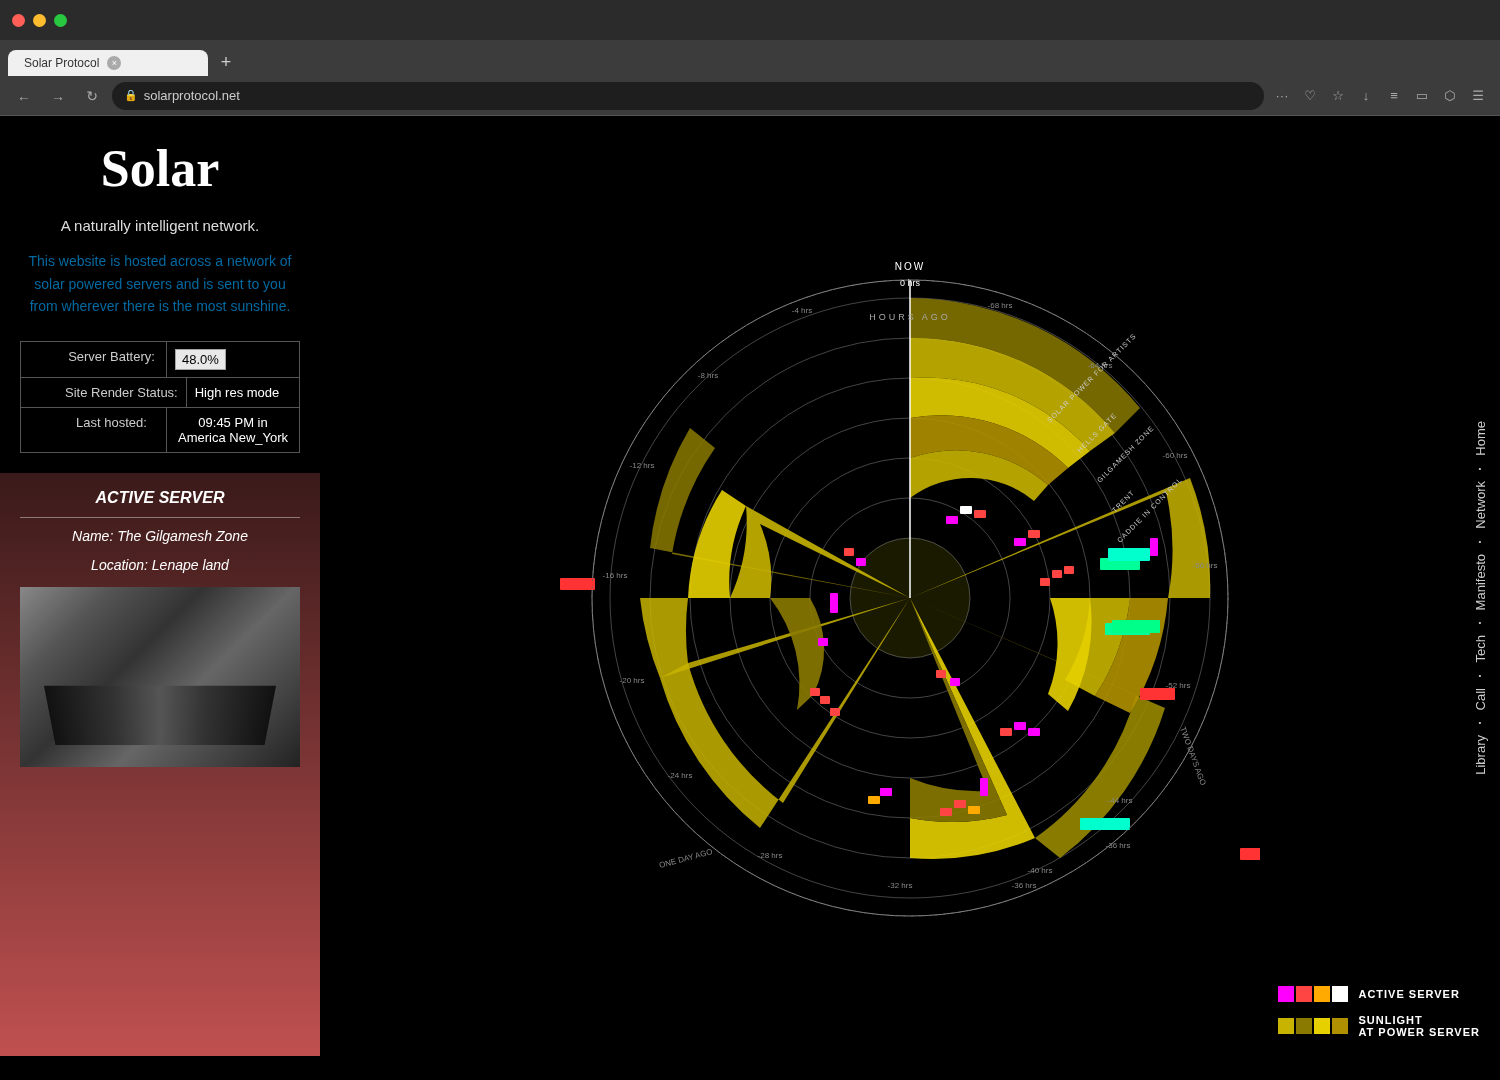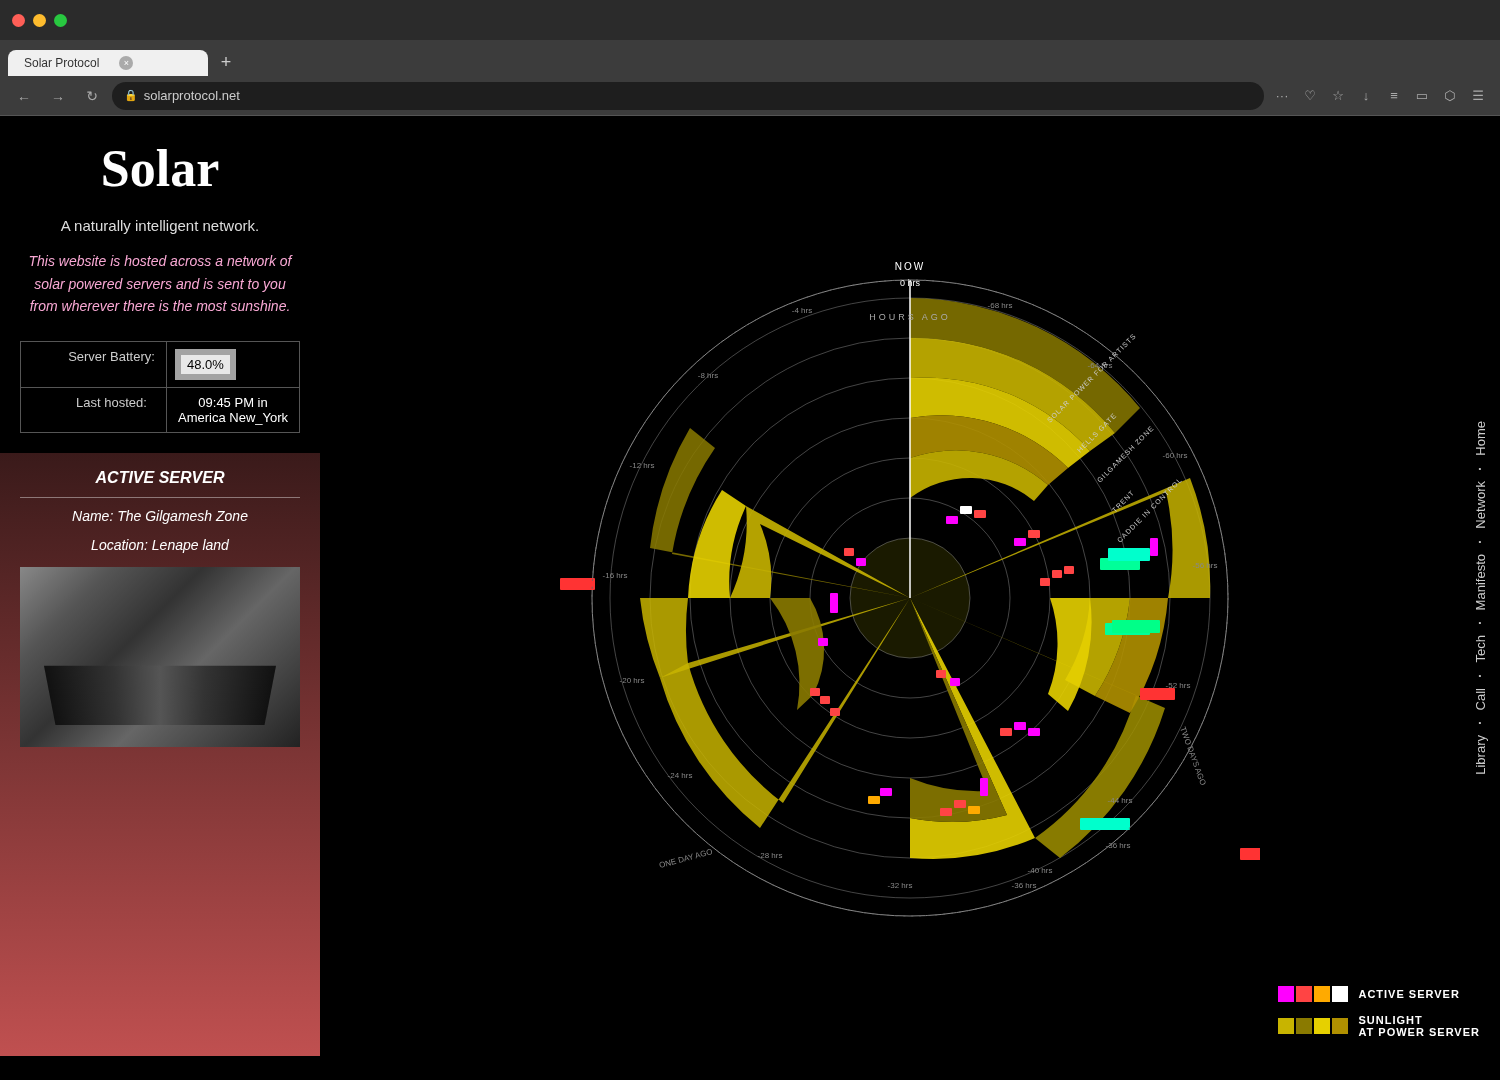--- a/index.html
+++ b/index.html
@@ -33,21 +33,21 @@
       padding: 0 8px;
     }
     .browser-tab {
       background: #f0f0f0;
       border-radius: 8px 8px 0 0;
       padding: 6px 16px;
       font-size: 12px;
       color: #333;
       display: flex;
       align-items: center;
-      gap: 20px;
+      gap: 8px;
       min-width: 200px;
     }
     .tab-close {
       width: 14px; height: 14px; border-radius: 50%;
       background: #aaa;
       display: flex; align-items: center; justify-content: center;
       font-size: 9px; color: white; cursor: pointer;
     }
     .tab-plus {
       width: 28px; height: 28px; border-radius: 4px;
@@ -126,24 +126,23 @@
     }
 
     .tagline {
       font-size: 15px;
       color: #ddd;
       margin-bottom: 16px;
     }
 
     .description {
       font-size: 14px;
-      color: #f9a8d4;
+      color: #0369a1;
       line-height: 1.6;
       margin-bottom: 24px;
-      font-style: italic;
     }
 
     .info-table {
       border: 1px solid #555;
       margin-bottom: 20px;
       font-size: 13px;
     }
     .info-row {
       display: flex;
       border-bottom: 1px solid #555;
@@ -158,21 +157,21 @@
     }
     .info-value {
       padding: 7px 8px;
       color: #fff;
     }
     .battery-value {
       background: #e8e8e8;
       color: #000;
       padding: 2px 6px;
       font-size: 13px;
-      border: 6px solid #a3a3a3;
+      border: 1px solid #a3a3a3;
       display: inline-block;
     }
 
     .active-server-section {
       background: linear-gradient(180deg, #3a1a1a 0%, #c05050 100%);
       padding: 16px;
       margin: 0 -20px;
       padding-left: 20px;
       padding-right: 20px;
       flex: 1;
@@ -351,20 +350,24 @@
     </div>
     <div class="tagline">A naturally intelligent network.</div>
     <div class="description">This website is hosted across a network of solar powered servers and is sent to you from wherever there is the most sunshine.</div>
 
     <div class="info-table">
       <div class="info-row">
         <div class="info-label">Server Battery:</div>
         <div class="info-value">
           <span class="battery-value">48.0%</span>
         </div>
+      </div>
+      <div class="info-row">
+        <div class="info-label">Site Render Status:</div>
+        <div class="info-value">High res mode</div>
       </div>
       <div class="info-row">
         <div class="info-label">Last hosted:</div>
         <div class="info-value">09:45 PM in America New_York</div>
       </div>
     </div>
 
     <div class="active-server-section">
       <div class="active-server-title">ACTIVE SERVER</div>
       <hr class="server-divider">

